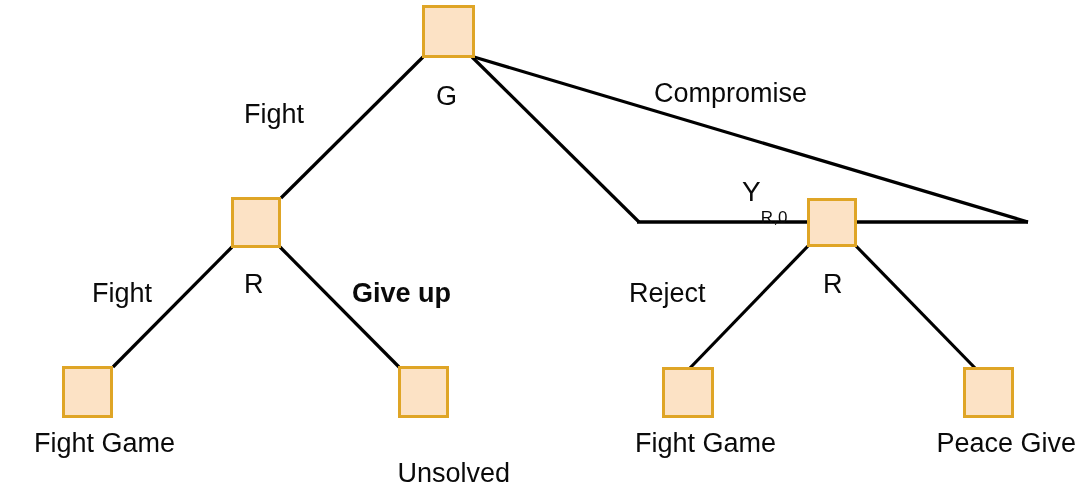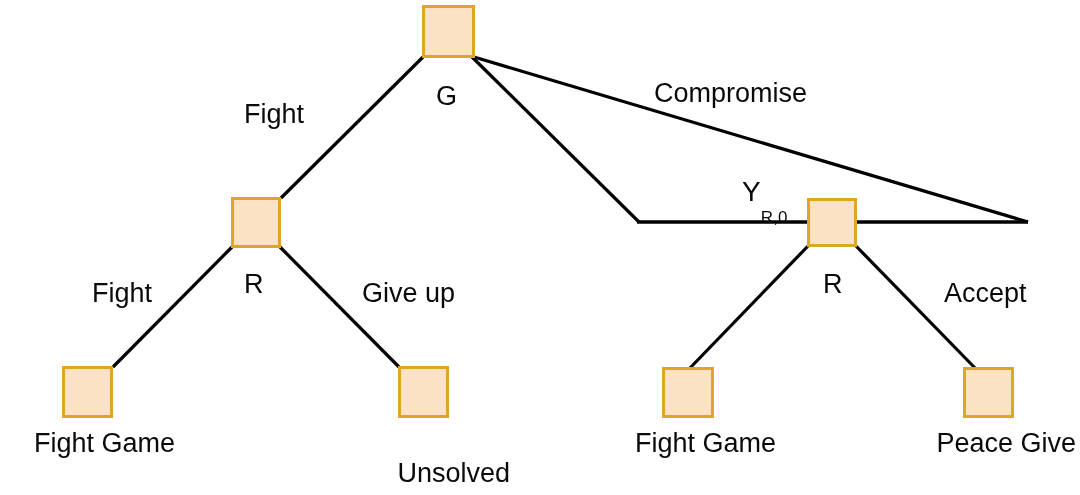--- a/index.html
+++ b/index.html
@@ -111,24 +111,24 @@
   <div class="txt player-label" style="left:244px; top:269px;">R</div>
 
   <div class="txt player-label" style="left:823px; top:269px;">R</div>
 
   <div class="txt edge-label" style="left:244px; top:99px;">Fight</div>
 
   <div class="txt edge-label" style="left:654px; top:78px;">Compromise</div>
 
   <div class="txt edge-label" style="left:92px; top:278px;">Fight</div>
 
-  <div class="txt edge-label" style="left:362px; top:278px;">Give up</div>
+  <div class="txt edge-label" style="left:352px; top:278px;font-weight:bold;">Give up</div>
 
+  <div class="txt edge-label" style="left:629px; top:278px;">Reject</div>
 
-  <div class="txt edge-label" style="left:944px; top:278px;">Accept</div>
 
   <div class="txt infoset-label" style="left:742px; top:176px;">
     <span>Y</span><sub>R,0</sub>
   </div>
 
   <div class="txt leaf-label" style="left:0px; top:428px; width:175px;">Fight Game</div>
 
   <div class="txt leaf-label" style="left:338px; top:428px; width:172px;">
     <br>
     <span>Unsolved</span>

